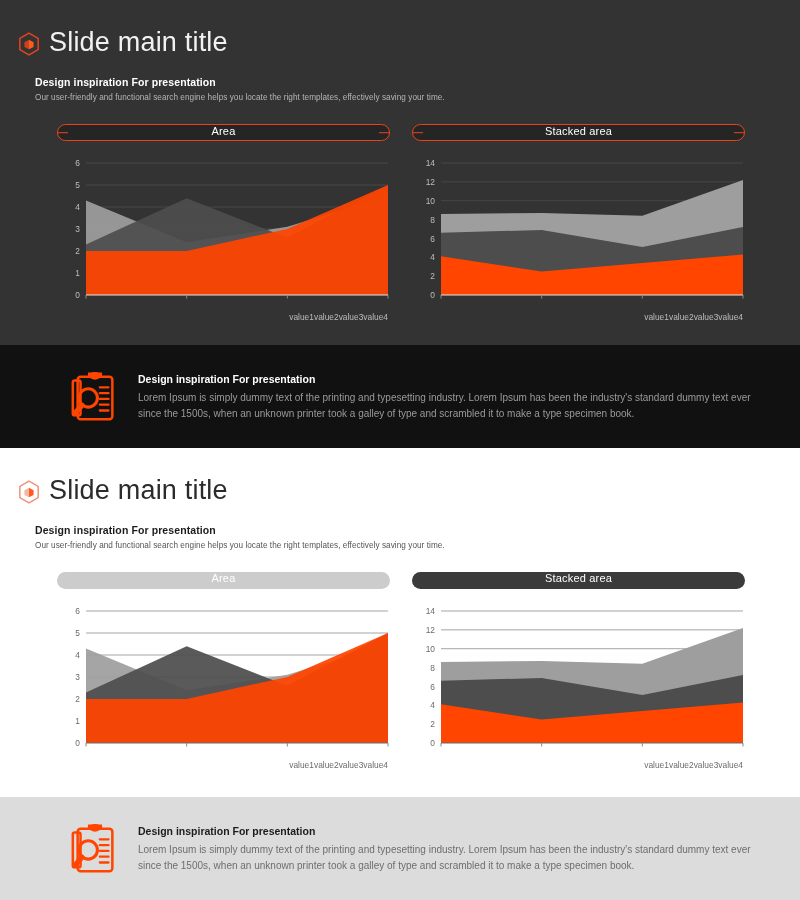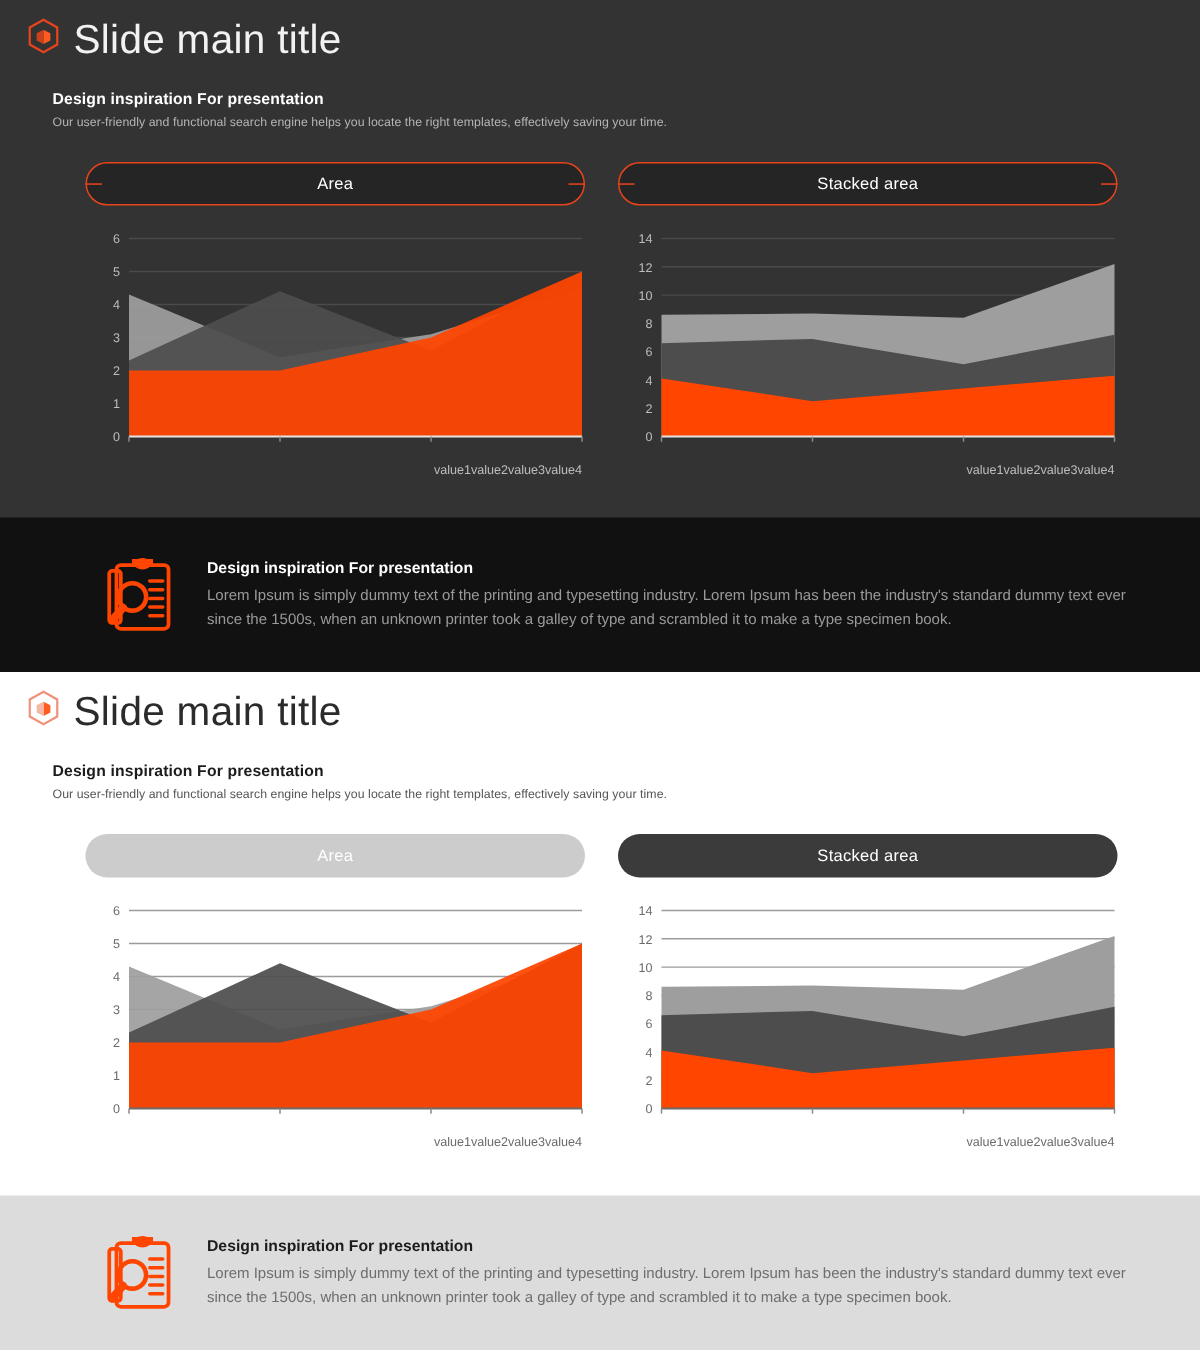--- a/index.html
+++ b/index.html
@@ -11,22 +11,22 @@
   }
   .page { position: relative; width: 800px; height: 900px; }
 
   
   .slide { position: relative; width: 800px; overflow: hidden; }
   .slide-dark { height: 448px; background: #333333; }
   .slide-light { height: 452px; background: #ffffff; }
 
   
   .title-row {
-    display: flex; align-items: flex-start; gap: 9px;
-    padding-left: 18px; padding-top: 12px;
+    display: flex; align-items: flex-end; gap: 9px;
+    padding-left: 18px; padding-top: 28px;
   }
   .hex-icon { width: 22px; height: 24px; flex: 0 0 auto; display:block; }
   .slide-title {
     font-size: 27px; font-weight: 400; letter-spacing: .2px;
     line-height: 1.05;
   }
   .slide-dark .slide-title { color: #f2f2f2; }
   .slide-light .slide-title { color: #2b2b2b; }
 
   
@@ -40,22 +40,22 @@
   .slide-dark .subhead-text  { color: #b5b5b5; }
   .slide-light .subhead-title { color: #1c1c1c; }
   .slide-light .subhead-text  { color: #555555; }
 
   
   .charts { display: flex; gap: 22px; padding: 22px 55px 0 57px; }
   .chart-card { width: 333px; }
 
   
   .pill {
-    position: relative; height: 29px; border-radius: 15px;
-    display: flex; align-items: center; justify-content: center;
+    position: relative; height: 17px; border-radius: 15px;
+    display: flex; align-items: flex-start; justify-content: center;
     font-size: 11px; letter-spacing: .2px;
   }
   .pill-outline {
     background: #252525; border: 1.4px solid #e8441c; color: #ffffff;
   }
   .pill-outline::before, .pill-outline::after {
     content: ""; position: absolute; top: 50%; width: 11px; height: 1.6px;
     background: #e8441c; transform: translateY(-50%);
   }
   .pill-outline::before { left: -1px; }

